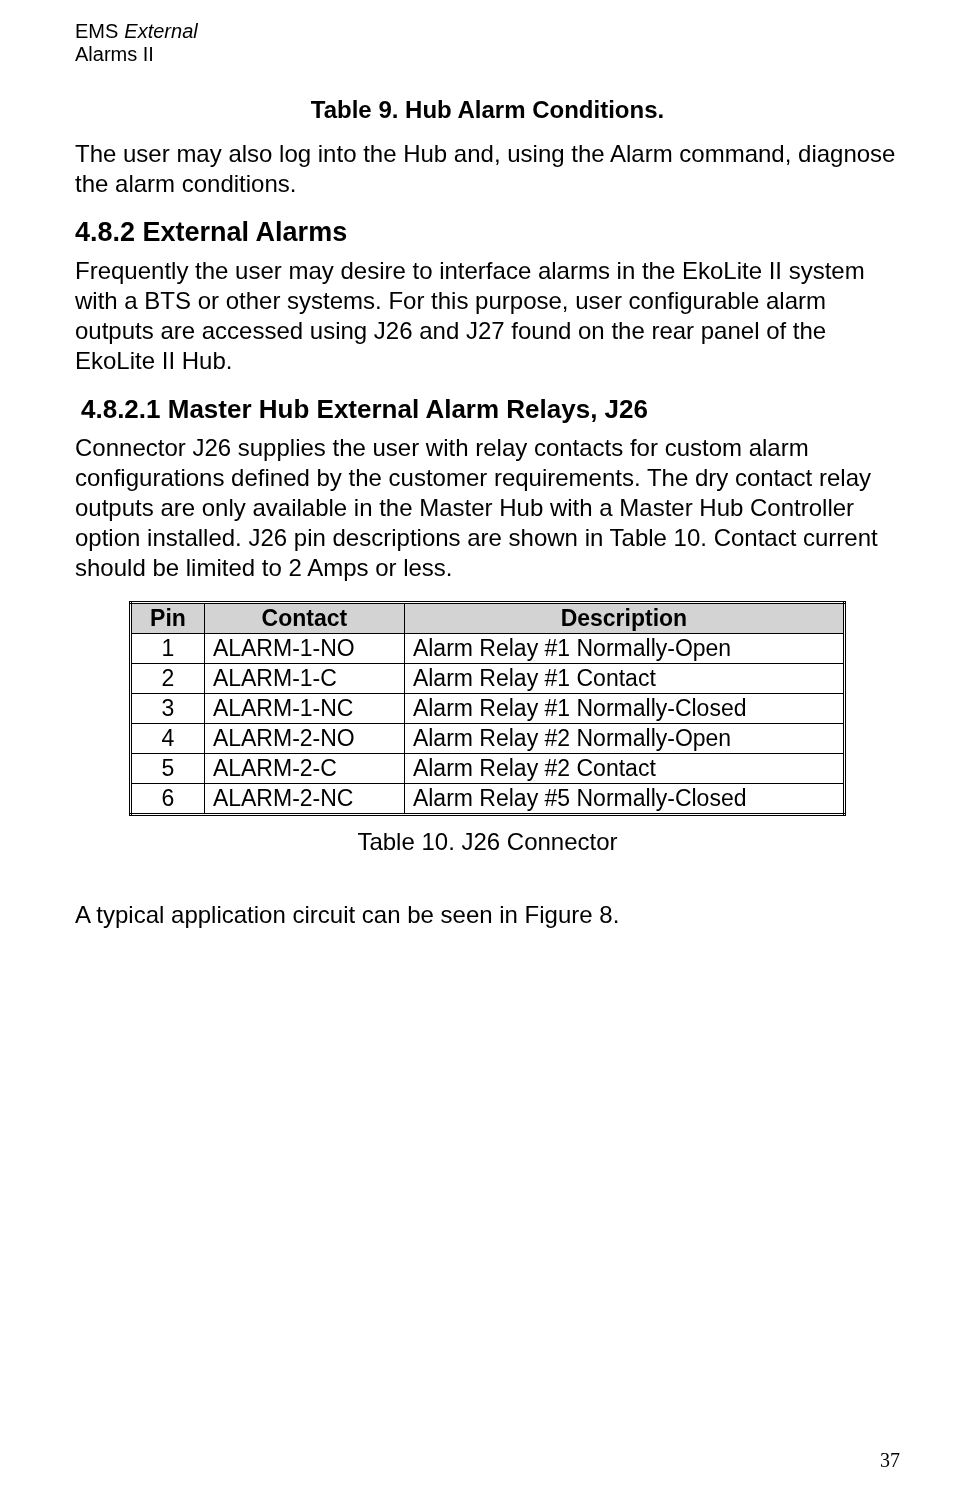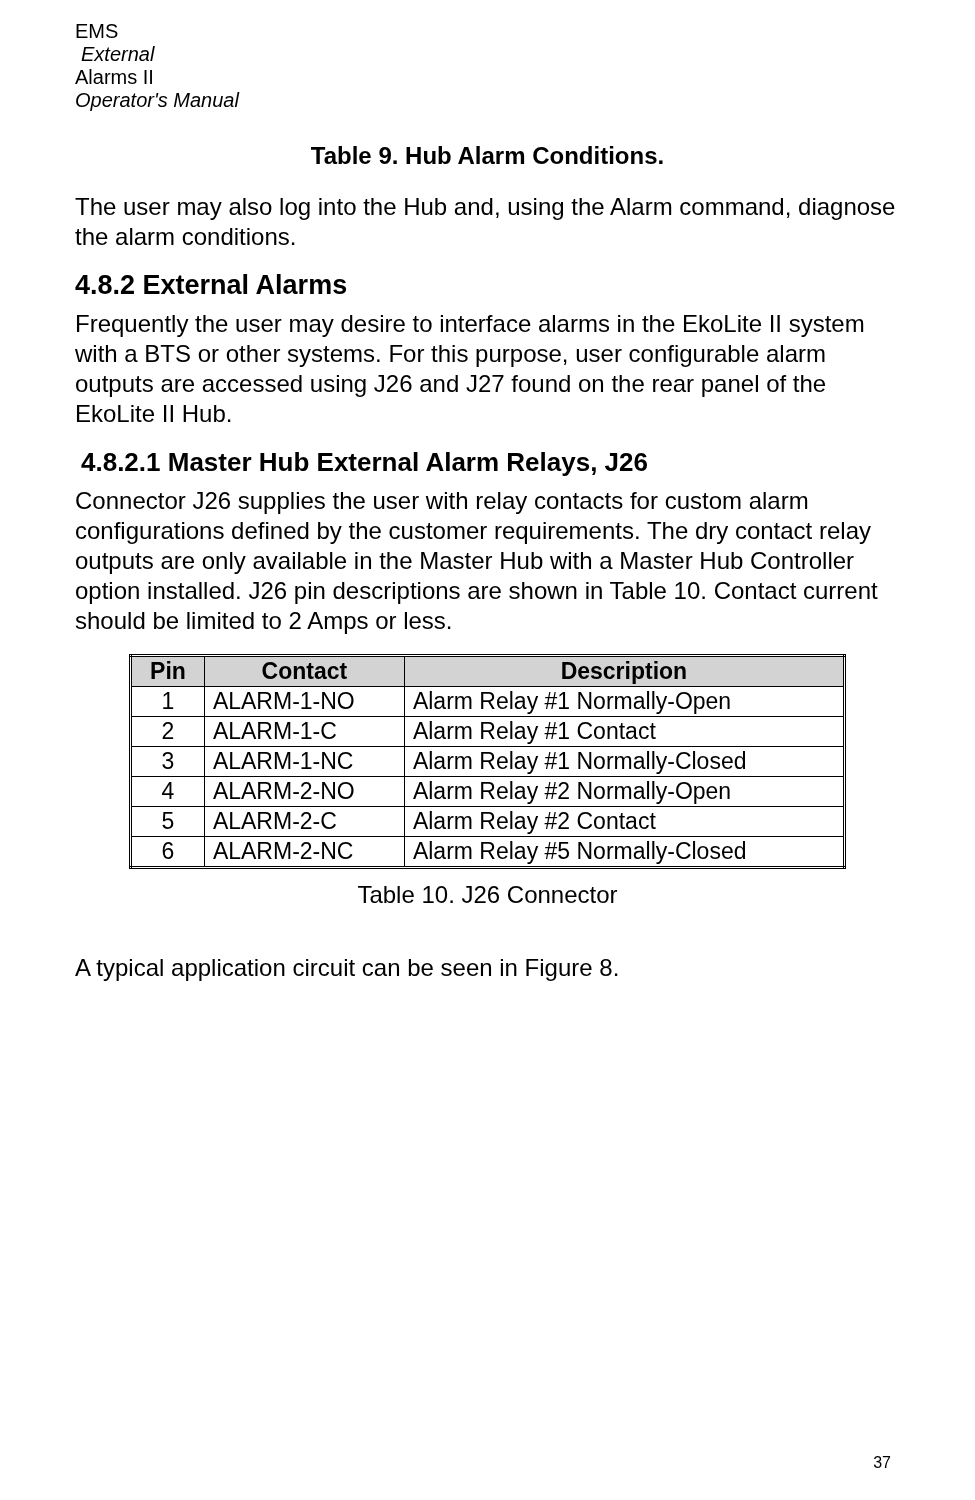--- a/index.html
+++ b/index.html
@@ -1,19 +1,18 @@
 <!DOCTYPE html>
 <html><head>
   <meta charset="utf-8">
   <style>
     * {
       margin: 0;
       padding: 0;
       box-sizing: border-box;
-      flex-direction: column;
     }
     body {
       font-family: Arial, Helvetica, sans-serif;
       width: 975px;
       height: 1500px;
       background: white;
       color: black;
       padding: 20px 75px 30px 75px;
       position: relative;
     }
@@ -37,21 +36,21 @@
       font-style: italic;
       margin-left: 6px;
     }
     .header-right {
       font-style: italic;
     }
     .table-caption {
       text-align: center;
       font-weight: bold;
       font-size: 24px;
-      margin-bottom: 22px;
+      margin-bottom: 15px;
     }
     .body-text {
       font-size: 24px;
       line-height: 1.25;
       margin-bottom: 18px;
     }
     .section-heading {
       font-weight: bold;
       font-size: 27px;
       margin-bottom: 8px;
@@ -97,36 +96,36 @@
     }
     .table10-caption {
       text-align: center;
       font-weight: normal;
       font-size: 24px;
       margin-bottom: 44px;
     }
     .page-number {
       position: absolute;
       bottom: 28px;
-      right: 84px;
-      font-size: 16px;
+      right: 75px;
+      font-size: 20px;
+      font-family: Liberation Serif, serif;
     }
   </style>
 </head>
 <body>
 
 <div class="header">
   <div class="header-left">
     <div class="header-left-line1">
       <span class="header-ems">EMS</span>
       <span class="header-wireless">External</span>
     </div>
     <span>Alarms II</span>
   </div>
-  <div class="header-right">Operator's Manual</div>
 </div>
 
 <div class="table-caption">Table 9.  Hub Alarm Conditions.</div>
 
 <p class="body-text">The user may also log into the Hub and, using the Alarm command, diagnose the alarm conditions.</p>
 
 <h2 class="section-heading">4.8.2  External Alarms</h2>
 
 <p class="body-text">Frequently the user may desire to interface alarms in the EkoLite II system with a BTS or other systems.  For this purpose, user configurable alarm outputs are accessed using J26 and J27 found on the rear panel of the EkoLite II Hub.</p>
 

